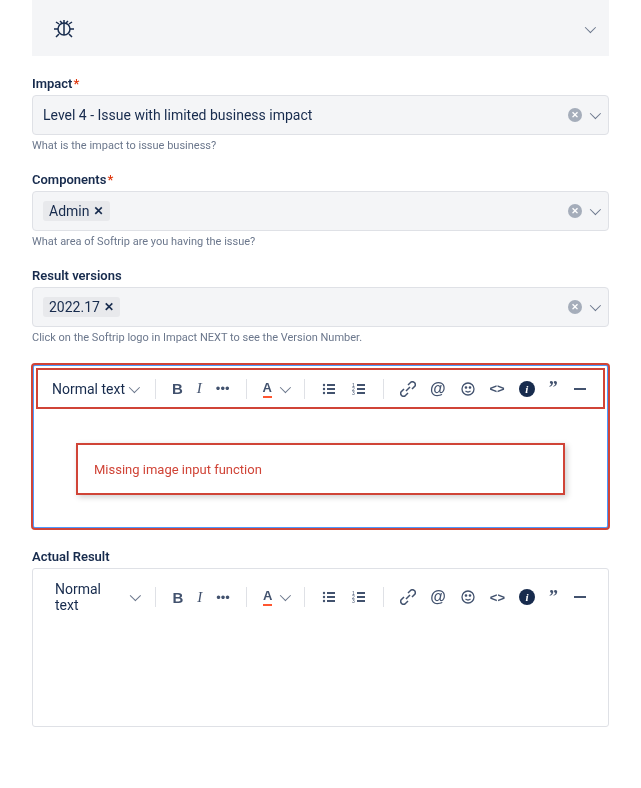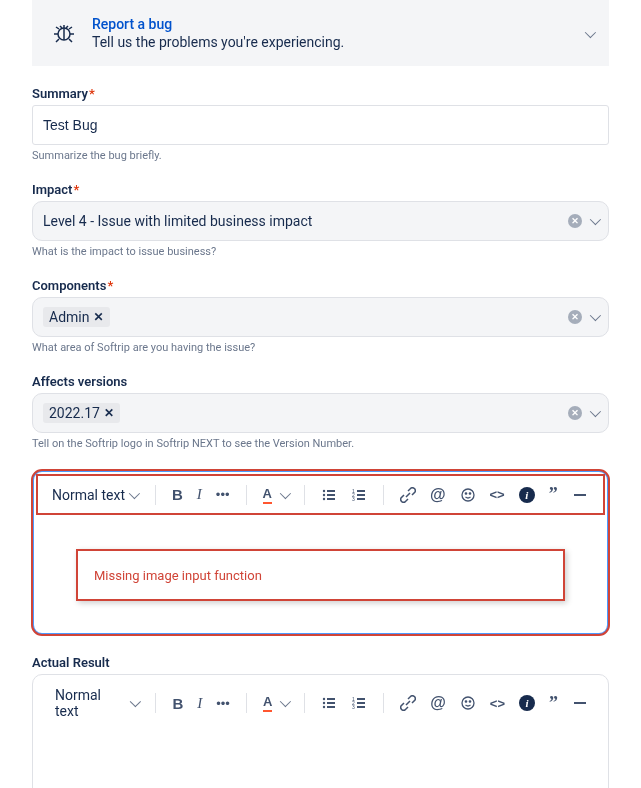--- a/index.html
+++ b/index.html
@@ -9,26 +9,26 @@
 .banner-icon{width:24px;height:24px;flex-shrink:0;}
 .banner-text{flex:1;}
 .banner-title{color:#0052cc;font-weight:500;font-size:14px;}
 .banner-sub{color:#172b4d;font-size:14px;margin-top:2px;}
 .banner-chevron{position:absolute;right:16px;top:50%;transform:translateY(-50%);}
 .field{margin-bottom:20px;}
 .label{font-weight:600;font-size:13px;color:#172b4d;margin-bottom:4px;display:block;}
 .req{color:#de350b;margin-left:1px;}
 .input{width:100%;border:1px solid #dfe1e6;border-radius:3px;padding:8px 10px;font-size:14px;color:#172b4d;background:#fafbfc;height:40px;}
 .help{font-size:11px;color:#6b778c;margin-top:4px;}
-.select-box{width:100%;border:1px solid #dfe1e6;border-radius:10px;background:#f4f5f7;padding:8px 10px;display:flex;align-items:center;height:40px;position:relative;}
+.select-box{width:100%;border:1px solid #dfe1e6;border-radius:4px;background:#f4f5f7;padding:8px 10px;display:flex;align-items:center;height:40px;position:relative;}
 .select-text{flex:1;color:#172b4d;font-size:14px;}
 .select-icons{display:flex;align-items:center;gap:8px;color:#6b778c;}
 .tag{background:#e8e9ec;border-radius:3px;padding:2px 6px;display:inline-flex;align-items:center;gap:4px;font-size:14px;}
 .tag-x{cursor:pointer;font-weight:bold;font-size:12px;}
-.editor{border:1px solid #dfe1e6;border-radius:10px;}
+.editor{border:1px solid #dfe1e6;border-radius:3px;}
 .editor.highlight{border:2px solid #d04437;}
 .toolbar{display:flex;align-items:center;padding:8px 16px;gap:6px;border-bottom:1px solid transparent;}
 .tb-sep{width:1px;height:20px;background:#dfe1e6;margin:0 6px;}
 .tb-btn{background:none;border:none;padding:4px;cursor:pointer;color:#42526e;display:flex;align-items:center;gap:4px;font-size:13px;}
 .tb-dropdown{display:flex;align-items:center;gap:4px;padding:4px 6px;cursor:pointer;}
 .editor-body{min-height:80px;padding:12px;}
 .annotation-box{border:2px solid #d04437;padding:16px;margin:20px 30px;text-align:left;box-shadow:2px 2px 6px rgba(0,0,0,0.2);}
 .annotation-text{color:#d04437;font-size:13px;}
 .tb-highlight{border:2px solid #d04437;padding:4px 8px;}
 .icon-circle{width:14px;height:14px;border-radius:50%;background:#a5adba;display:inline-flex;align-items:center;justify-content:center;color:#fff;font-size:9px;font-weight:bold;}
@@ -42,32 +42,23 @@
 <div class="container">
 
   <div class="banner">
     <div class="banner-icon">
       <svg viewBox="0 0 24 24" width="24" height="24" fill="none" stroke="#172b4d" stroke-width="1.5">
         <circle cx="12" cy="13" r="6"></circle>
         <path d="M12 7 V4 M8 5 L10 7 M16 5 L14 7 M6 13 H2 M18 13 H22 M7 18 L4 21 M17 18 L20 21 M7 8 L4 6 M17 8 L20 6"></path>
         <line x1="12" y1="7" x2="12" y2="19"></line>
       </svg>
     </div>
-    <div class="banner-text">
-      <div class="banner-title">Report a bug</div>
-      <div class="banner-sub">Tell us the problems you're experiencing.</div>
-    </div>
     <div class="banner-chevron"><span class="chev-down"></span></div>
   </div>
 
-  <div class="field">
-    <label class="label"><span>Summary</span><span class="req">*</span></label>
-    <input class="input" type="text" style="background: rgb(255, 255, 255);" value="Test Bug">
-    <div class="help">Summarize the bug briefly.</div>
-  </div>
 
   <div class="field">
     <label class="label"><span>Impact</span><span class="req">*</span></label>
     <div class="select-box">
       <span class="select-text">Level 4 - Issue with limited business impact</span>
       <div class="select-icons">
         <span class="icon-circle">✕</span>
         <span class="chev-down"></span>
       </div>
     </div>
@@ -84,33 +75,33 @@
       <span style="flex:1"></span>
       <div class="select-icons">
         <span class="icon-circle">✕</span>
         <span class="chev-down"></span>
       </div>
     </div>
     <div class="help">What area of Softrip are you having the issue?</div>
   </div>
 
   <div class="field">
-    <label class="label"><span>Affects versions</span></label>
+    <label class="label"><span>Result versions</span></label>
     <div class="select-box">
       <span class="tag">
         <span>2022.17</span>
         <span class="tag-x">✕</span>
       </span>
       <span style="flex:1"></span>
       <div class="select-icons">
         <span class="icon-circle">✕</span>
         <span class="chev-down"></span>
       </div>
     </div>
-    <div class="help">Tell on the Softrip logo in Softrip NEXT to see the Version Number.</div>
+    <div class="help">Click on the Softrip logo in Impact NEXT to see the Version Number.</div>
   </div>
 
   <div class="field">
     <div class="editor highlight" style="border-color:#4c9aff;outline:2px solid #d04437;outline-offset:-1px;">
       <div class="toolbar tb-highlight" style="border:2px solid #d04437;margin:2px;">
         <div class="tb-dropdown">
           <span>Normal text</span>
           <span class="chev-down"></span>
         </div>
         <div class="tb-sep"></div>

